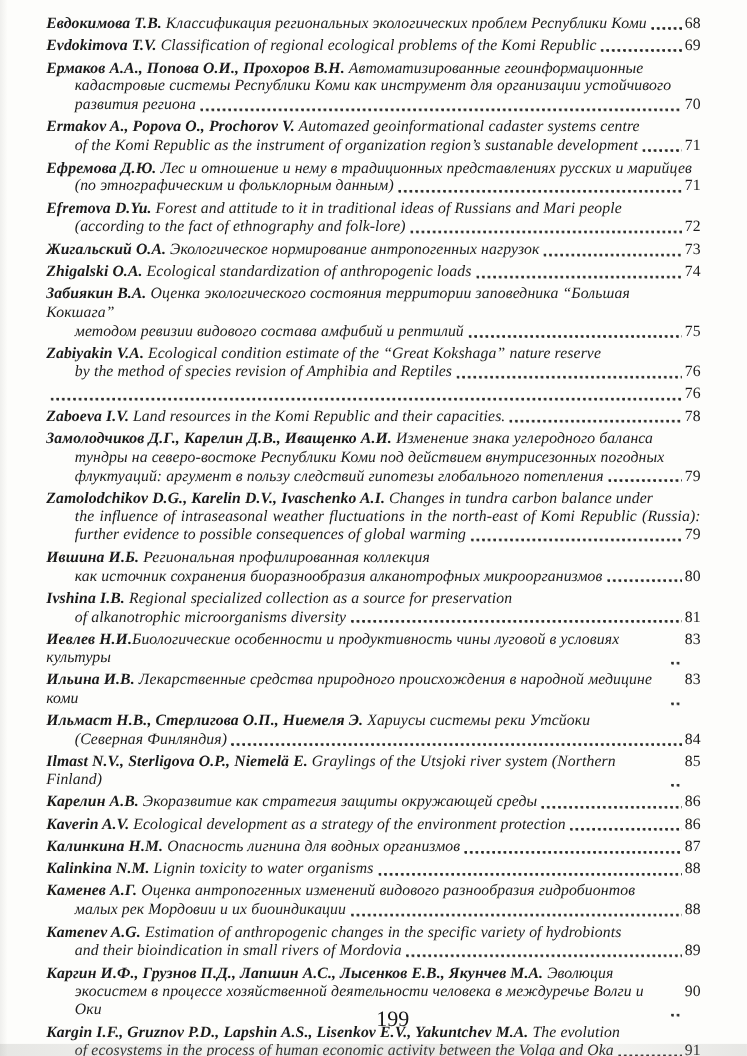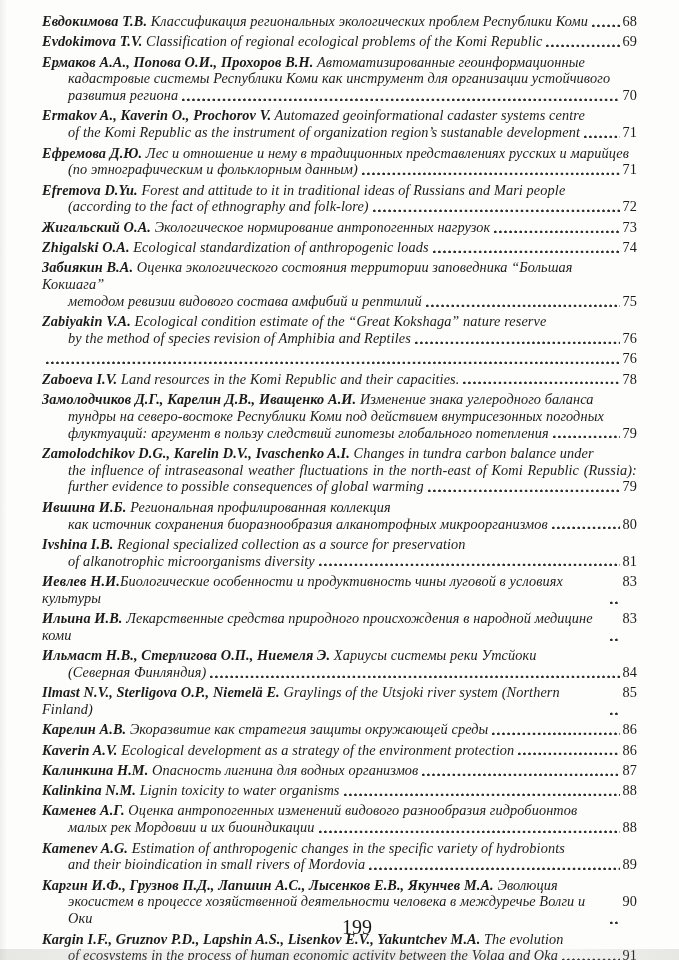--- a/index.html
+++ b/index.html
@@ -94,21 +94,21 @@
           <span class="content">кадастровые системы Республики Коми как инструмент для организации устойчивого</span>
         </div>
         <div class="line indent">
           <span class="content">развития региона</span>
           <span class="leader"></span>
           <span class="pnum">70</span>
         </div>
       </div>
       <div class="entry">
         <div class="line">
-          <span class="content"><b>Ermakov A., Kaverin O., Prochorov V.</b> Automazed geoinformational cadaster systems centre</span>
+          <span class="content"><b>Ermakov A., Popova O., Prochorov V.</b> Automazed geoinformational cadaster systems centre</span>
         </div>
         <div class="line indent">
           <span class="content">of the Komi Republic as the instrument of organization region’s sustanable development</span>
           <span class="leader"></span>
           <span class="pnum">71</span>
         </div>
       </div>
       <div class="entry">
         <div class="line">
           <span class="content"><b>Ефремова Д.Ю.</b> Лес и отношение и нему в традиционных представлениях русских и марийцев</span>

